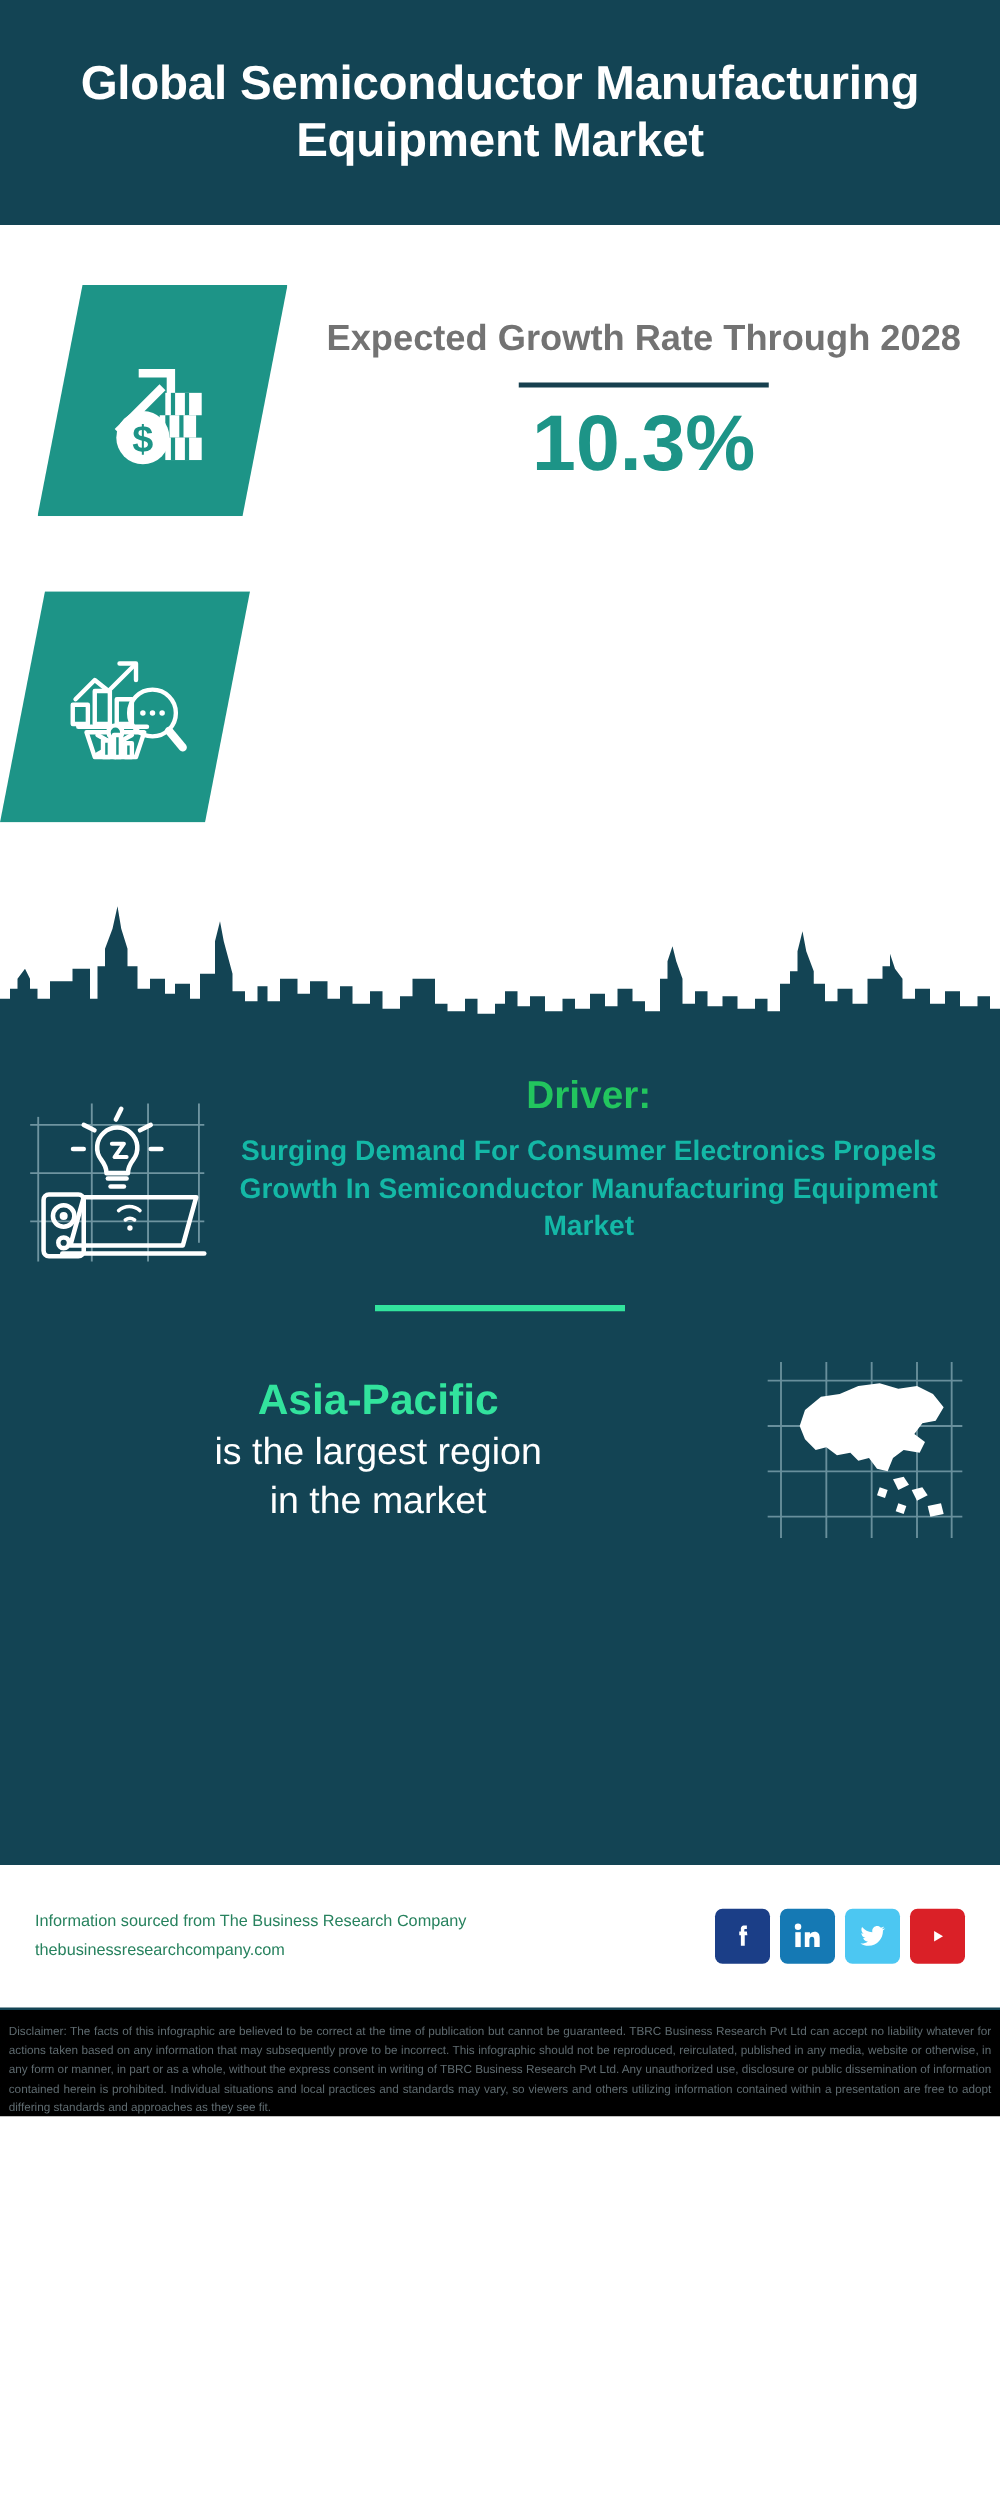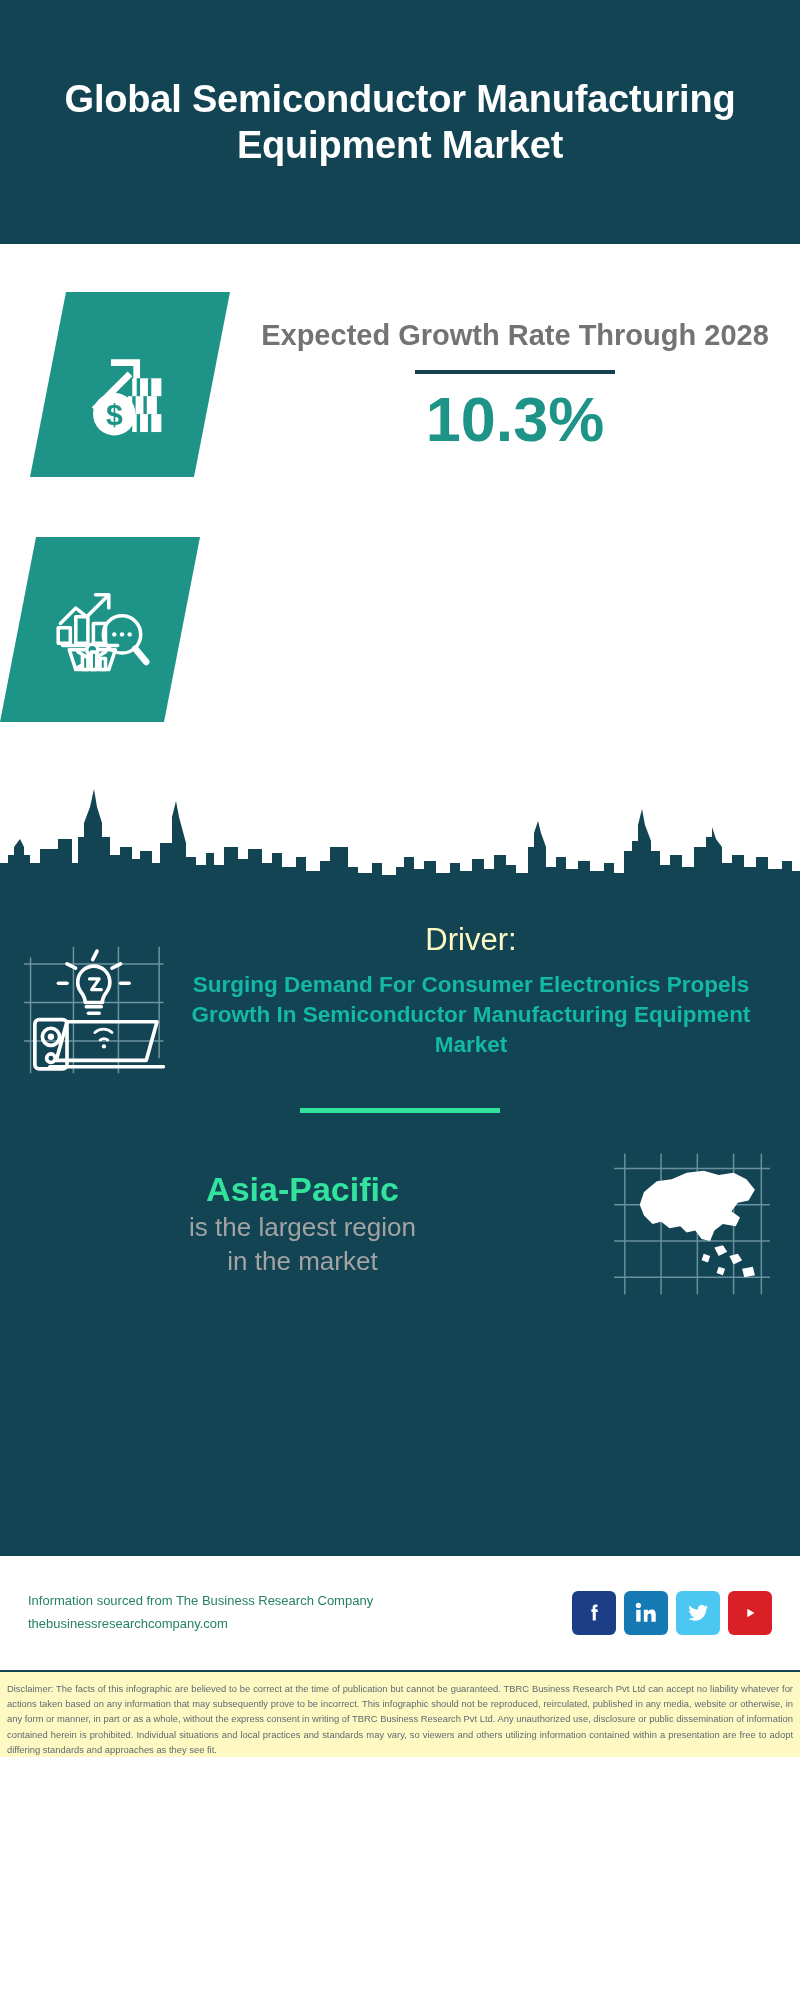--- a/index.html
+++ b/index.html
@@ -8,21 +8,21 @@
     font-family:"Liberation Sans", sans-serif;
     background:#ffffff;
     width:800px; height:2000px;
     overflow:hidden;
     position:relative;
   }
 
   
   .header{
     background:#134454;
-    height:244px;
+    height:180px;
     display:flex;
     align-items:center;
     justify-content:center;
     padding:0 52px;
   }
   .header-title{
     color:#ffffff;
     font-size:38px;
     font-weight:bold;
     line-height:1.22;
@@ -116,23 +116,23 @@
     height:140px;
     margin-top:18px;
   }
   .driver-copy{
     flex:1 1 auto;
     text-align:center;
     padding-left:8px;
     padding-right:14px;
   }
   .driver-heading{
-    color:#fef9c3;
+    color:#22c55e;
     font-size:31px;
-    font-weight:normal;
+    font-weight:bold;
     margin-bottom:12px;
     text-align:center;
   }
   .driver-text{
     color:#14b8a6;
     font-size:22.5px;
     font-weight:bold;
     line-height:1.33;
   }
 
@@ -153,22 +153,22 @@
     flex:1 1 auto;
     text-align:center;
   }
   .region-name{
     color:#32E39D;
     font-size:34px;
     font-weight:bold;
     line-height:1.22;
   }
   .region-sub{
-    color:#a3a3a3;
-    font-size:26px;
+    color:#ffffff;
+    font-size:30px;
     line-height:1.3;
   }
   .region-map{
     flex:0 0 auto;
     width:160px;
     height:150px;
   }
 
   
   .source-bar{
@@ -199,21 +199,21 @@
     align-items:center;
     justify-content:center;
   }
   .fb{ background:#1B3E87; }
   .li{ background:#1579B4; }
   .tw{ background:#4CC7F2; }
   .yt{ background:#DA2027; }
 
   
   .disclaimer{
-    background:#fef9c3;
+    background:#000000;
     padding:9px 7px 0 7px;
     color:#5F6B70;
     font-size:9.4px;
     line-height:1.62;
     text-align:justify;
   }
 </style>
 </head>
 <body>
 

